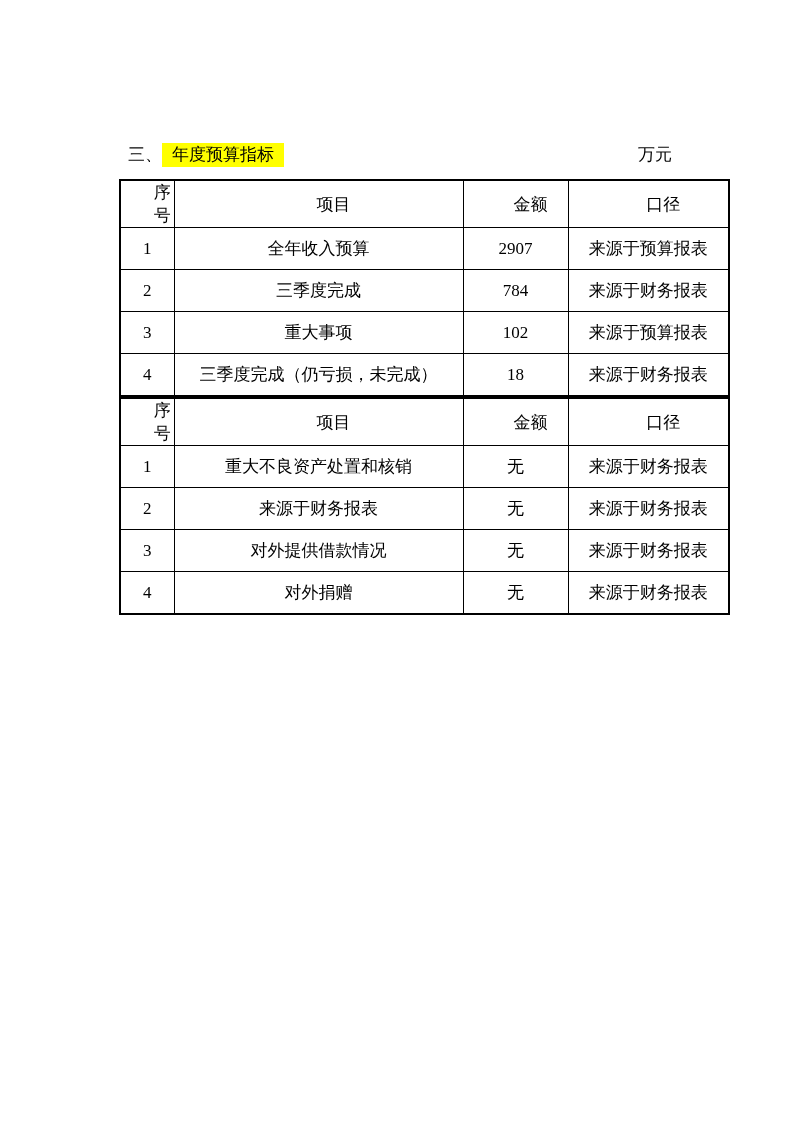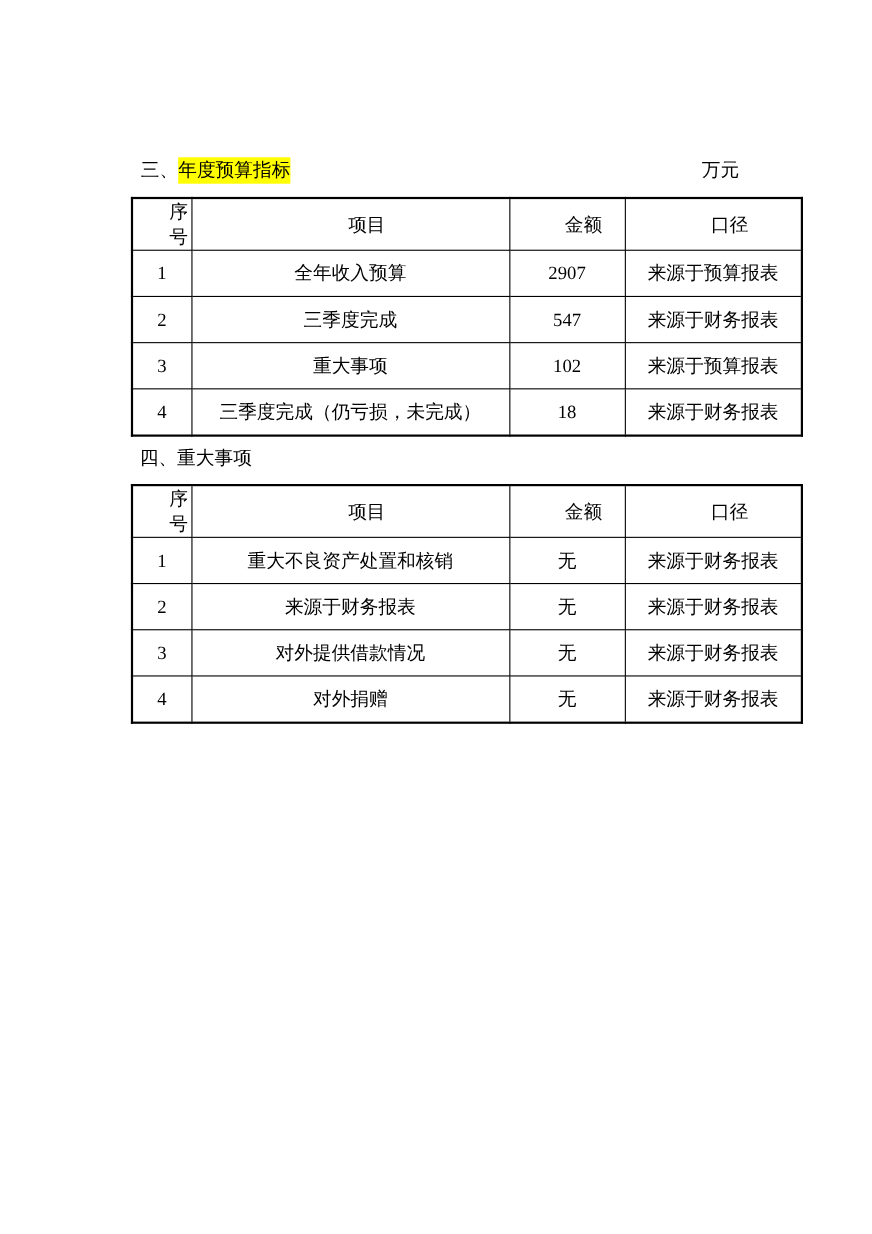--- a/index.html
+++ b/index.html
@@ -31,21 +31,21 @@
     font-size: 17px;
     line-height: 24px;
     margin-bottom: 12px;
     white-space: nowrap;
   }
   .heading-left {
     display: inline-flex;
   }
   .hl {
     background: #ffff00;
-    padding: 0 0;
+    padding: 0 10px;
     font-family: Liberation Serif, serif;
   }
   .section2-heading {
     margin-top: 9px;
     padding-left: 8px;
     font-size: 17px;
     line-height: 22px;
     margin-bottom: 12px;
   }
   table.doc-table {
@@ -103,39 +103,38 @@
         <tbody>
           <tr>
             <td>1</td>
             <td>全年收入预算</td>
             <td>2907</td>
             <td>来源于预算报表</td>
           </tr>
           <tr>
             <td>2</td>
             <td>三季度完成</td>
-            <td>547</td>
+            <td>784</td>
             <td>来源于财务报表</td>
           </tr>
           <tr>
             <td>3</td>
             <td>重大事项</td>
             <td>102</td>
             <td>来源于预算报表</td>
           </tr>
           <tr>
             <td>4</td>
             <td>三季度完成（仍亏损，未完成）</td>
             <td>18</td>
             <td>来源于财务报表</td>
           </tr>
         </tbody>
       </table>
 
-    <div class="section2-heading">四、重大事项</div>
 
     <table class="doc-table">
       <colgroup>
         <col class="c-no">
           <col class="c-item">
           <col class="c-amount">
           <col class="c-source">
       </colgroup>
     <thead>
           <tr>

